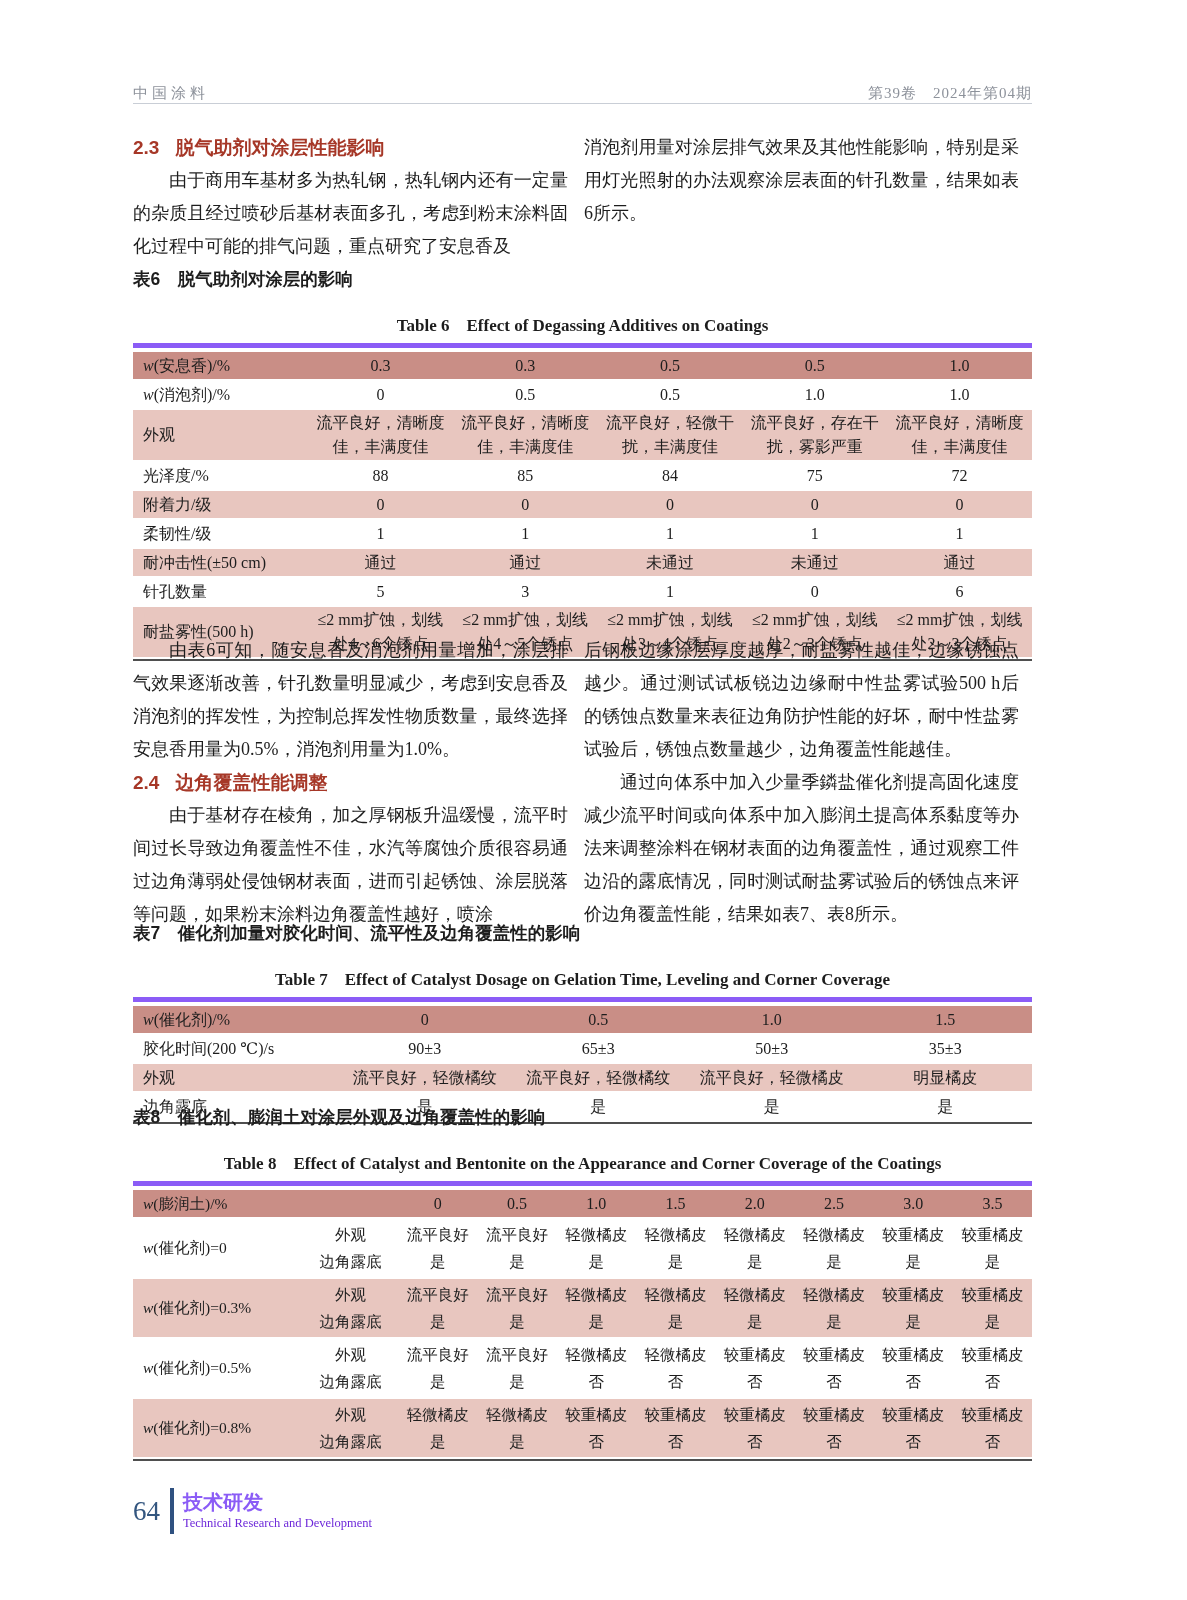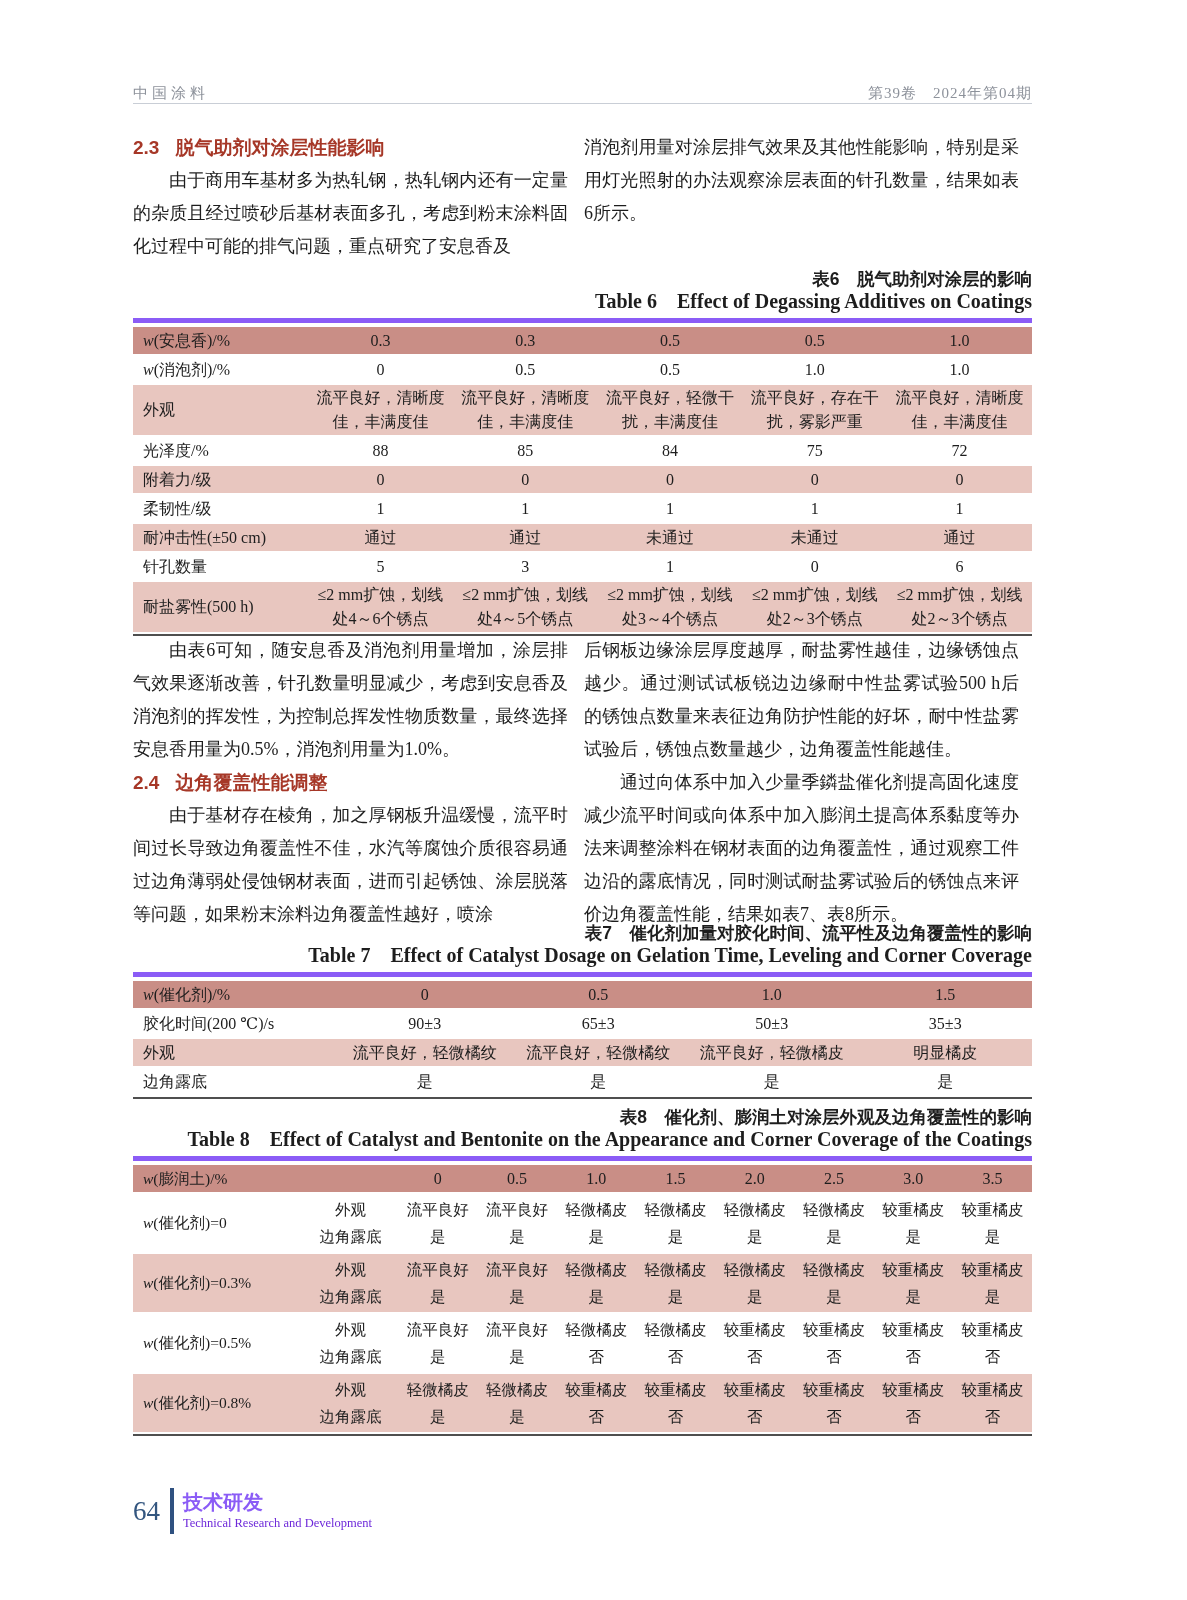--- a/index.html
+++ b/index.html
@@ -17,24 +17,24 @@
   
   .cols{display:flex;gap:16px;}
   .col{width:435px;}
   .body{margin:0;font-size:18px;line-height:33px;text-align:justify;}
   .indent{text-indent:2em;}
   .sec-heading{font-family:"Liberation Sans","DejaVu Sans",sans-serif;
                font-weight:bold;color:#a63727;font-size:19px;line-height:33px;}
   .sec-num{margin-right:16px;}
 
   
-  .cap-zh{text-align:right;font-weight:bold;font-size:17.5px;line-height:22px;
+  .cap-zh{text-align:left;font-weight:bold;font-size:17.5px;line-height:22px;
           font-family:"Liberation Sans","DejaVu Sans",sans-serif;white-space:pre-wrap;}
-  .cap-en{text-align:right;font-weight:bold;font-size:20px;line-height:22px;
-          margin-bottom:6px;white-space:pre-wrap;}
+  .cap-en{text-align:center;font-weight:bold;font-size:17px;line-height:22px;
+          margin-bottom:6px;white-space:pre-wrap;margin-top:25px;}
   .dtable{border-bottom:2px solid #4f4f4f;border-top:5px solid #8b5cf6;padding-top:4px;}
   .shade-dark{background:#c98e86;}
   .shade-light{background:#e8c6bf;}
   .shade-none{background:transparent;}
 
   .trow{display:flex;align-items:center;margin-bottom:2px;min-height:27px;}
   .tcell{font-size:16px;line-height:24px;}
   .lbl{box-sizing:border-box;padding-left:10px;}
   .t6 .lbl{width:175px;}
   .t7 .lbl{width:205px;}

